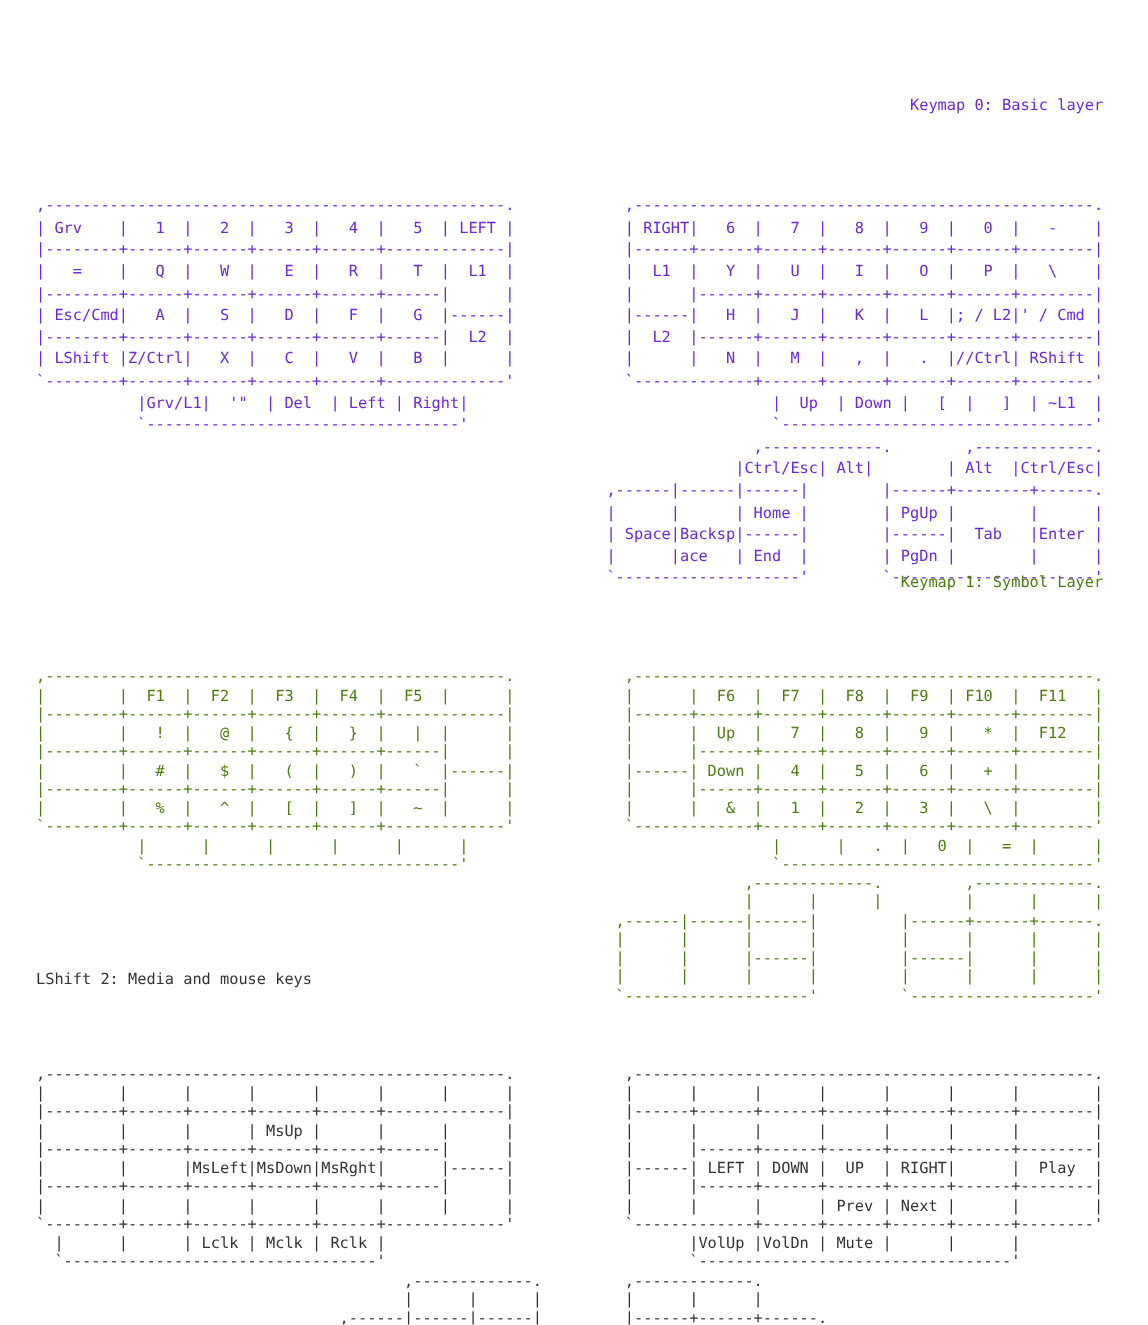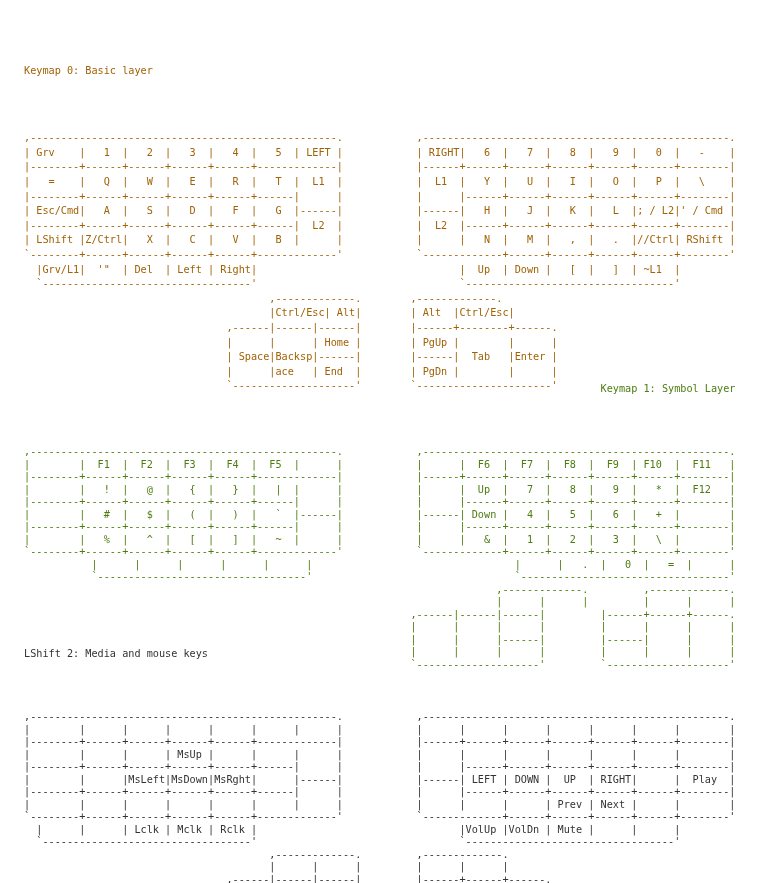--- a/index.html
+++ b/index.html
@@ -34,21 +34,21 @@
     font-size: 10.2px;
     line-height: var(--lh);
     white-space: pre;
   }
 </style>
 </head>
 <body style="background: rgb(255, 255, 255);">
 
 <main>
 
-  <section class="keymap-section" style="--lh: 14.6px; top: 26px; color: #a16207;">
+  <section class="keymap-section" style="--lh: 14.6px; top: 26px; color: #6d28d9; text-align: right;">
     <div class="keymap-title">Keymap 0: Basic layer</div>
     <pre class="keymap-art">,--------------------------------------------------.            ,--------------------------------------------------.
 | Grv    |   1  |   2  |   3  |   4  |   5  | LEFT |            | RIGHT|   6  |   7  |   8  |   9  |   0  |   -    |
 |--------+------+------+------+------+-------------|            |------+------+------+------+------+------+--------|
 |   =    |   Q  |   W  |   E  |   R  |   T  |  L1  |            |  L1  |   Y  |   U  |   I  |   O  |   P  |   \    |
 |--------+------+------+------+------+------|      |            |      |------+------+------+------+------+--------|
 | Esc/Cmd|   A  |   S  |   D  |   F  |   G  |------|            |------|   H  |   J  |   K  |   L  |; / L2|' / Cmd |
 |--------+------+------+------+------+------|  L2  |            |  L2  |------+------+------+------+------+--------|
 | LShift |Z/Ctrl|   X  |   C  |   V  |   B  |      |            |      |   N  |   M  |   ,  |   .  |//Ctrl| RShift |
 `--------+------+------+------+------+-------------'            `-------------+------+------+------+------+--------'

